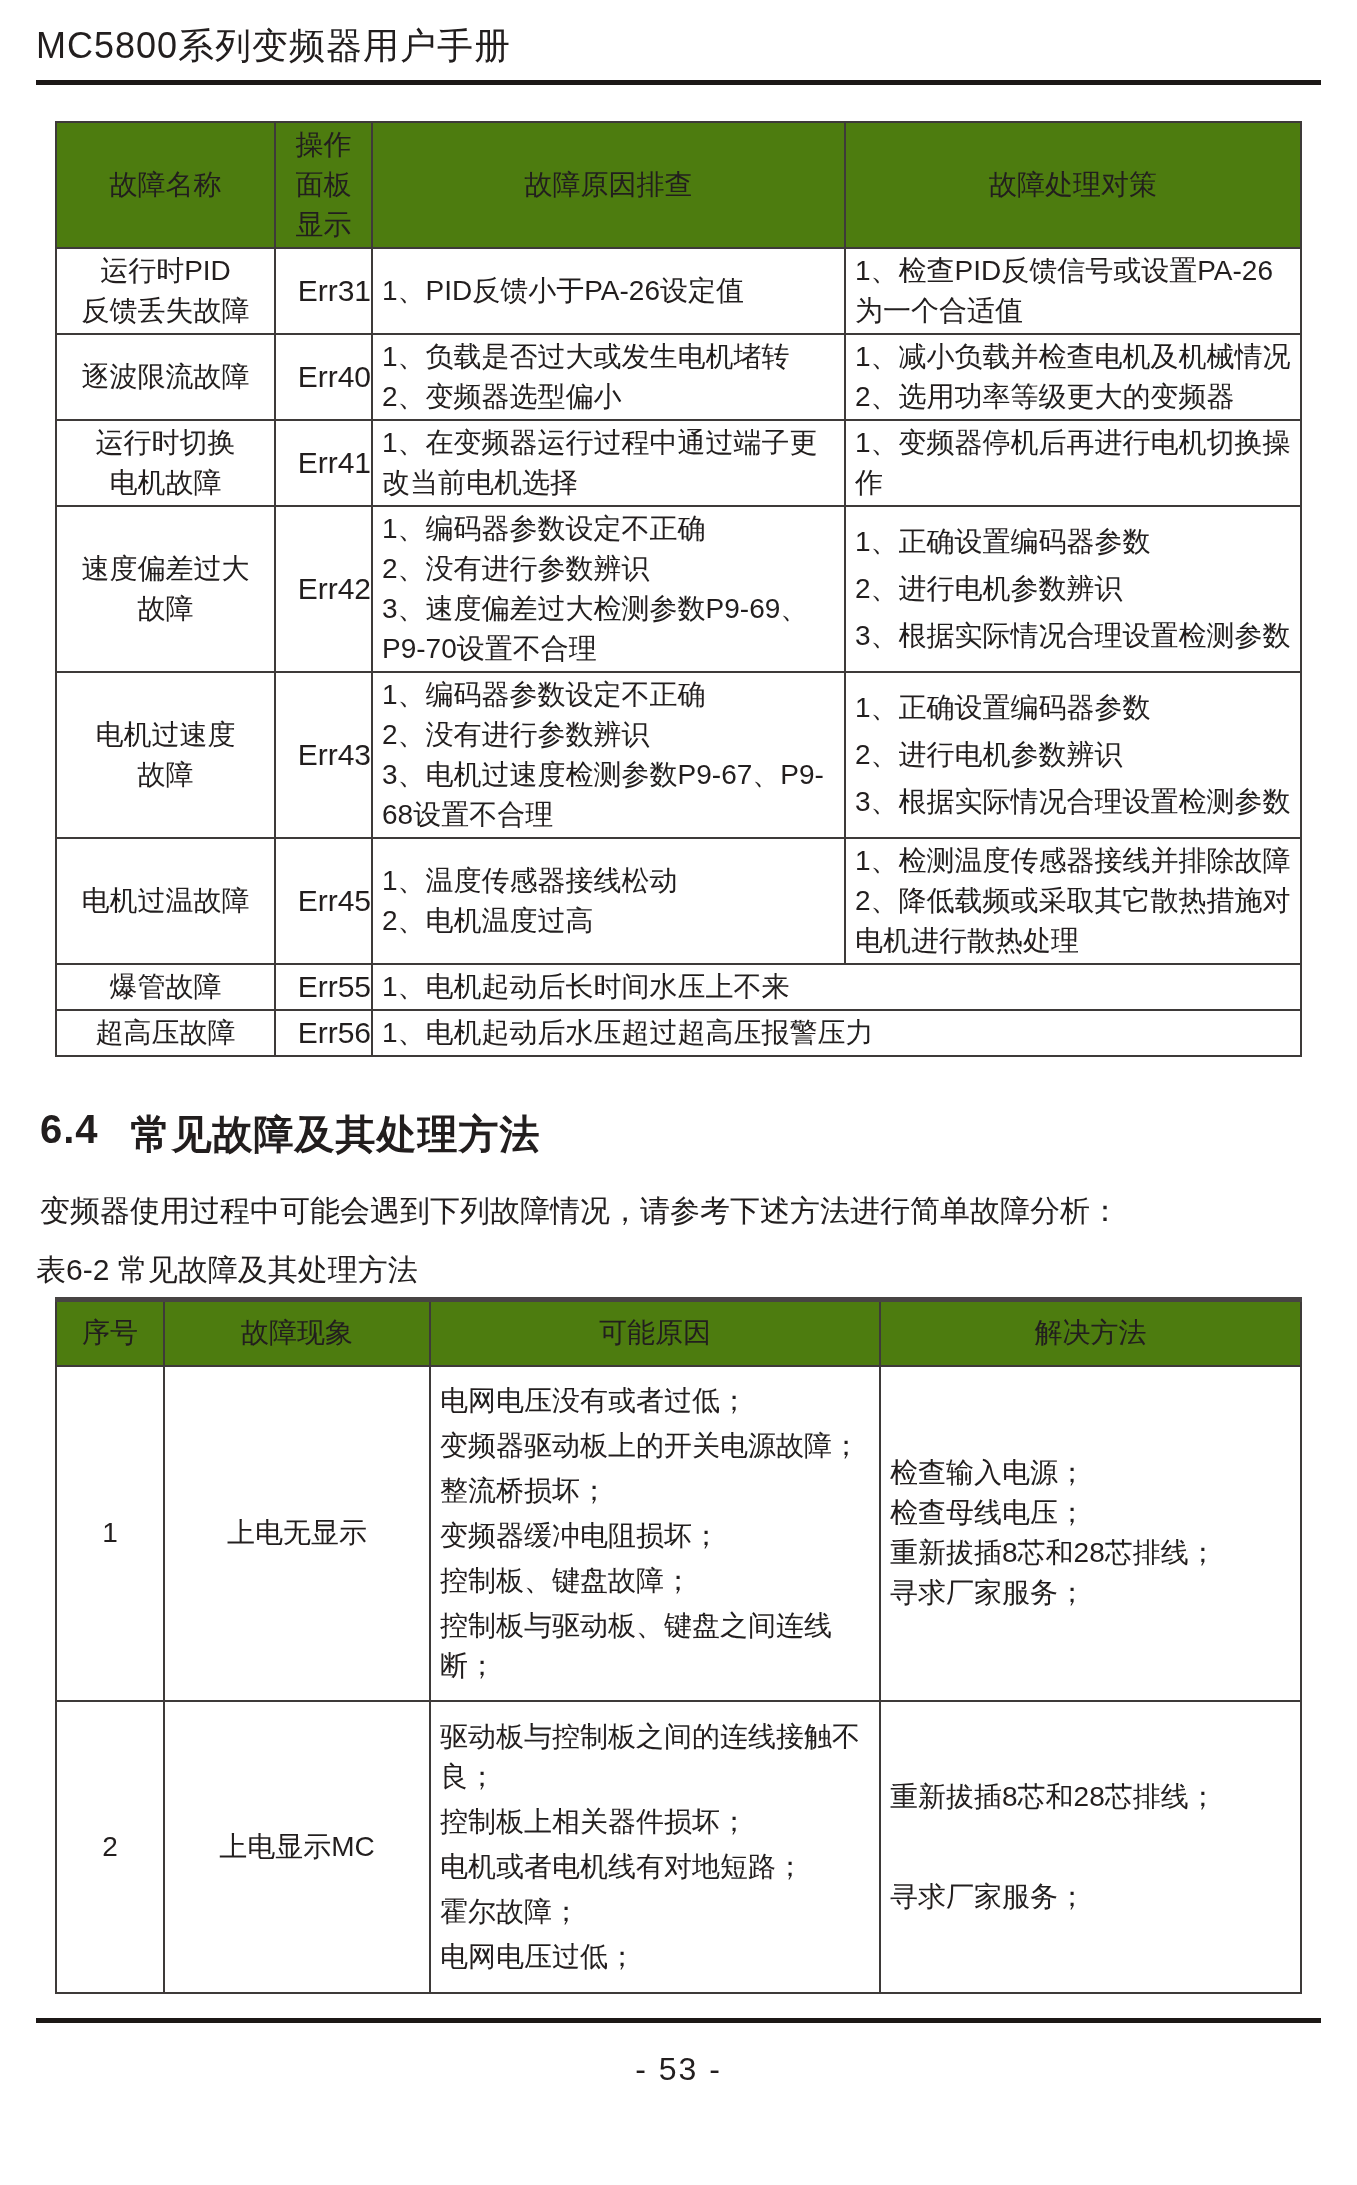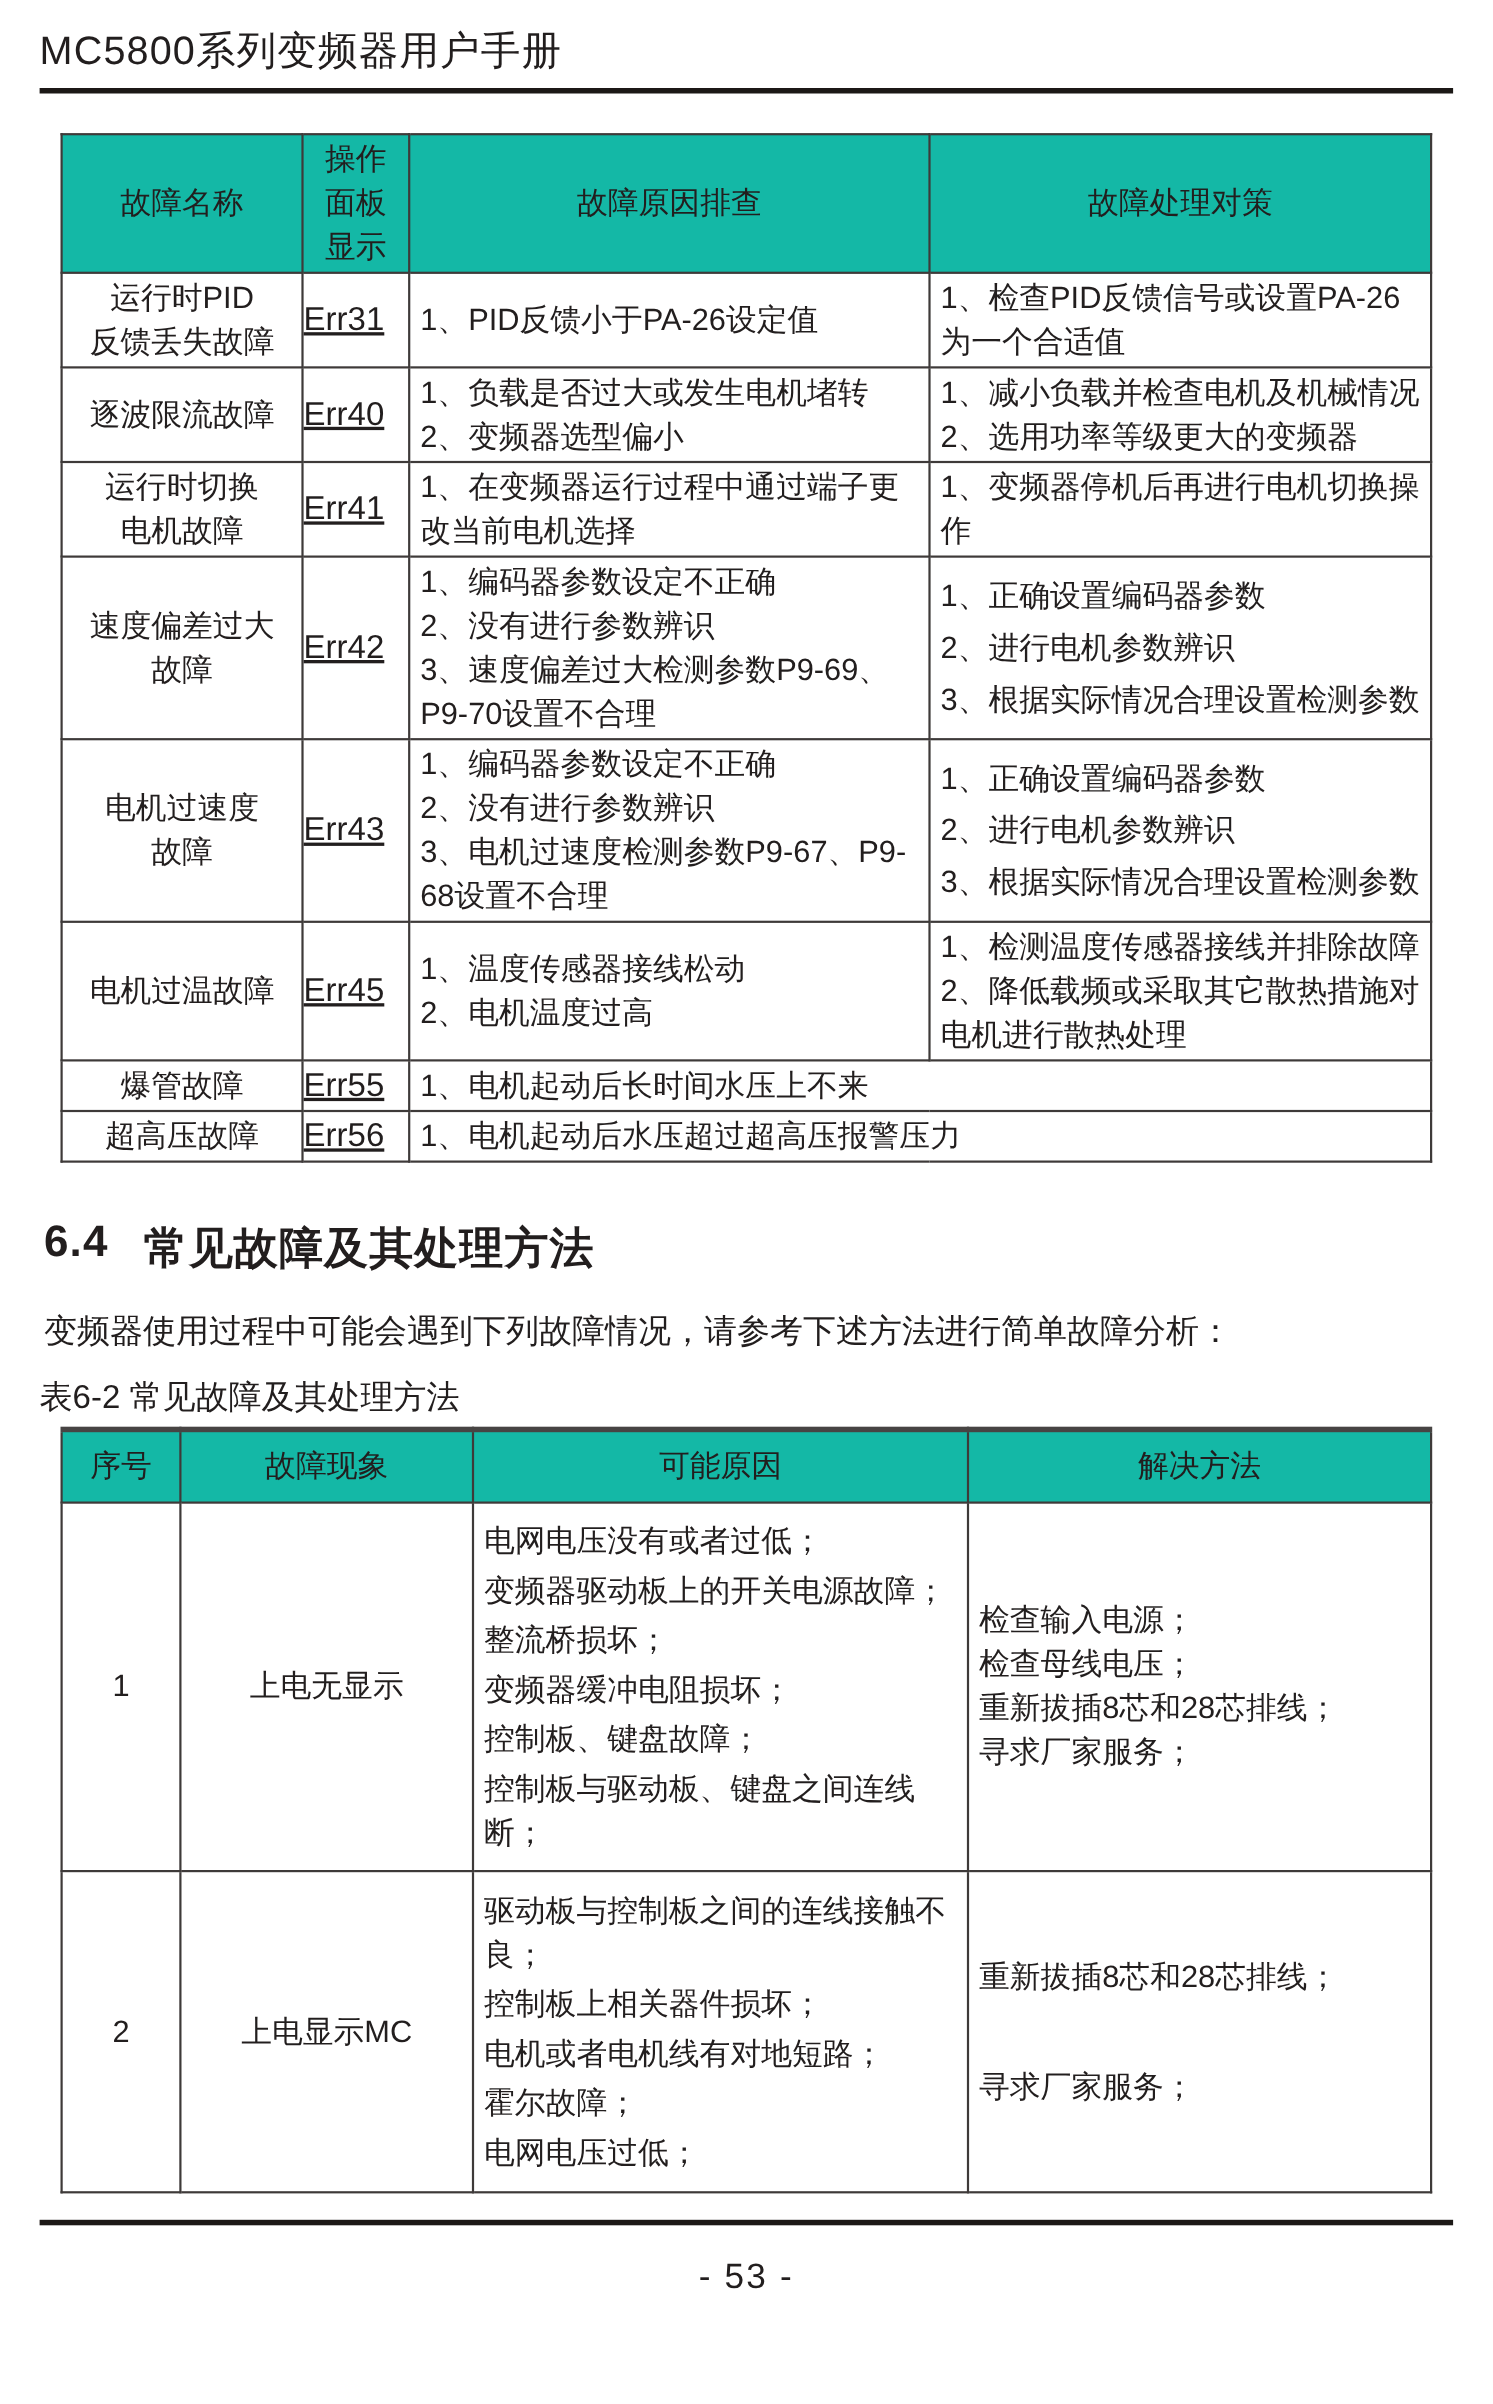--- a/index.html
+++ b/index.html
@@ -8,23 +8,23 @@
     font-family:"Liberation Sans", sans-serif;
     position:relative;overflow:hidden;
   }
   .content{padding:25px 36px 0 36px;}
   .doc-title{font-size:36px;line-height:42px;letter-spacing:1px;}
   .title-rule{border:none;border-top:5px solid #1c1816;margin:13px 0 0 0;}
   
   .t{border-collapse:collapse;table-layout:fixed;margin-left:19px;width:1245px;}
   .t td,.t th{border:2px solid #3e3a39;vertical-align:middle;padding:2px 9px;
     font-size:28px;line-height:40px;font-weight:normal;}
-  .t th{background:#14b8a6;text-align:center;}
+  .t th{background:#4d7c0f;text-align:center;}
   .t .c-center{text-align:center;border-radius:13px;}
-  .t .code{font-size:30px;text-align:left;padding:2px 0;text-decoration:underline;}
+  .t .code{font-size:30px;text-align:right;padding:2px 0;}
   .t1{margin-top:36px;}
   .spaced .line{margin:7px 0;}
   
   .t2{margin-top:6px;border-top:5px solid #474443;}
   .t2 .cause-list .line{margin:5px 0;}
   .sol-list{display:flex;flex-direction:column;justify-content:center;}
   .sol-gap-sm{}
   .sol-gap-lg{gap:60px;}
   
   .section-heading{margin:50px 0 0 4px;font-size:40px;font-weight:bold;letter-spacing:1px;display:flex;}

